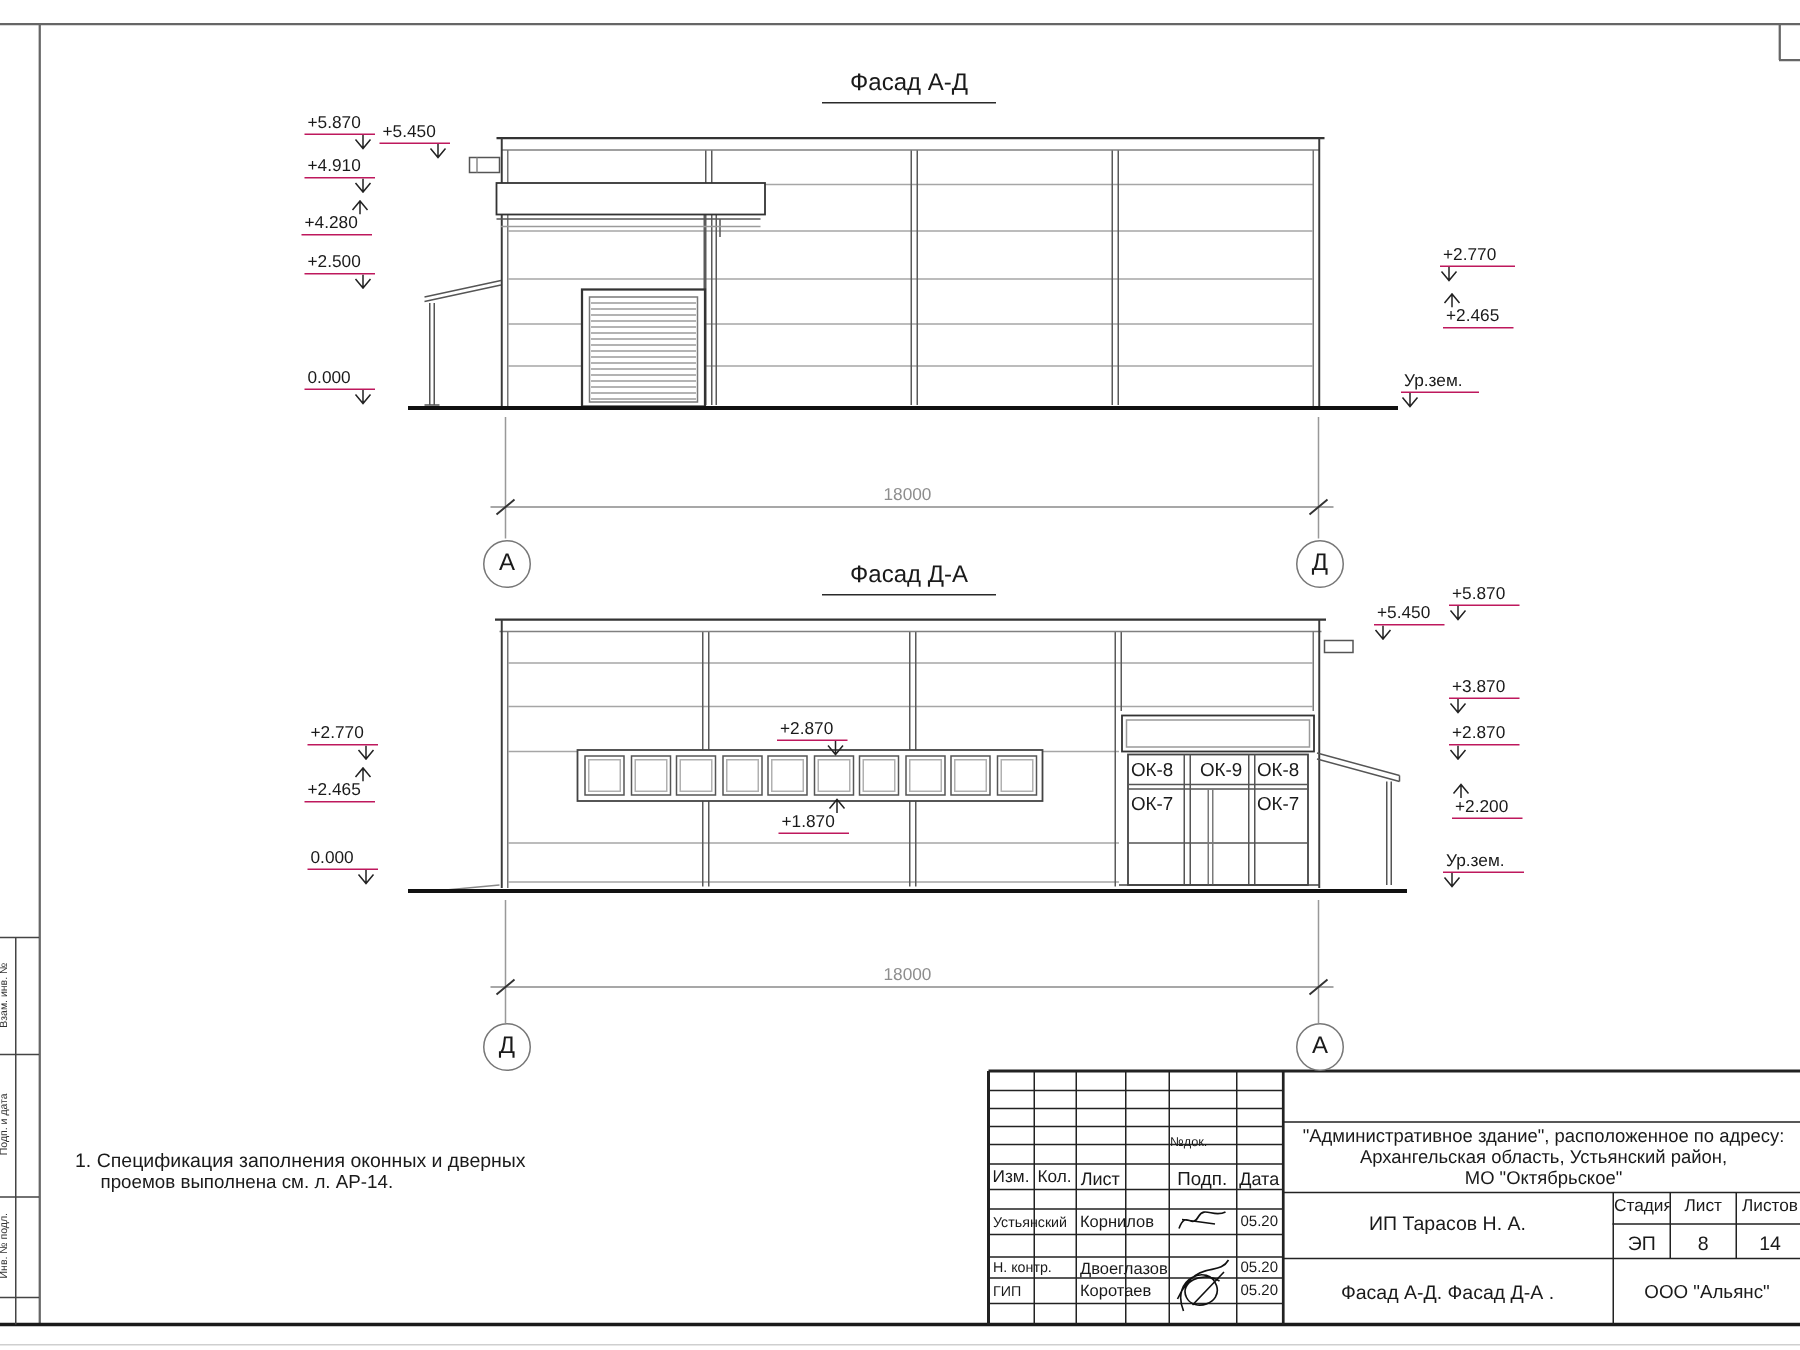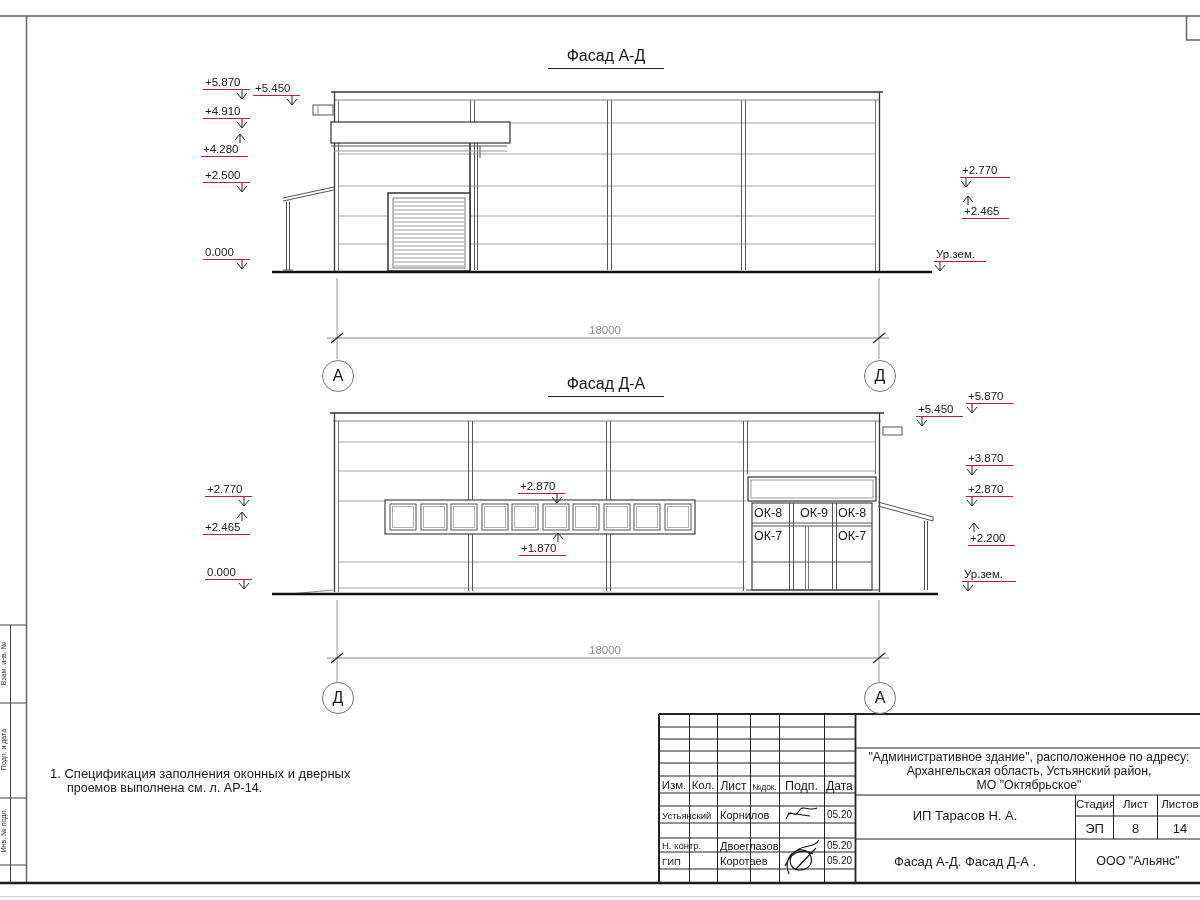--- a/index.html
+++ b/index.html
@@ -310,21 +310,21 @@
 <div class="rot" style="left:-33px;top:746px;">Подп. и дата</div>
 <div class="rot" style="left:-33px;top:827px;">Инв. № подл.</div>
 
 <div class="tb c" style="left:858px;top:750px;width:342px;font-size:12.3px;">"Административное здание", расположенное по адресу:</div>
 <div class="tb c" style="left:858px;top:764px;width:342px;font-size:12.3px;">Архангельская область, Устьянский район,</div>
 <div class="tb c" style="left:858px;top:778px;width:342px;font-size:12.3px;">МО "Октябрьское"</div>
 
 <div class="tb c" style="left:659px;top:779px;width:30px;font-size:11.5px;">Изм.</div>
 <div class="tb c" style="left:689px;top:779px;width:28px;font-size:11.5px;">Кол.</div>
 <div class="tb c" style="left:717px;top:779px;width:33px;font-size:12px;">Лист</div>
-<div class="tb c" style="left:750px;top:782px;width:29px;font-size:8.5px;">№док.</div>
+<div class="tb c" style="left:750px;top:756px;width:29px;font-size:8.5px;padding-left:28px;">№док.</div>
 <div class="tb c" style="left:779px;top:779px;width:45px;font-size:12.5px;text-align:center;">Подп.</div>
 <div class="tb c" style="left:824px;top:779px;width:31px;font-size:12px;">Дата</div>
 
 <div class="tb" style="left:662px;top:810px;width:56px;font-size:9.5px;">Устьянский</div>
 <div class="tb" style="left:720px;top:809px;width:62px;font-size:11px;">Корнилов</div>
 <div class="tb c" style="left:825px;top:809px;width:29px;font-size:10px;">05.20</div>
 <div class="tb" style="left:662px;top:840px;width:56px;font-size:9.5px;">Н. контр.</div>
 <div class="tb" style="left:720px;top:840px;width:64px;font-size:11px;">Двоеглазов</div>
 <div class="tb c" style="left:825px;top:840px;width:29px;font-size:10px;">05.20</div>
 <div class="tb" style="left:662px;top:856px;width:56px;font-size:9.5px;">ГИП</div>

